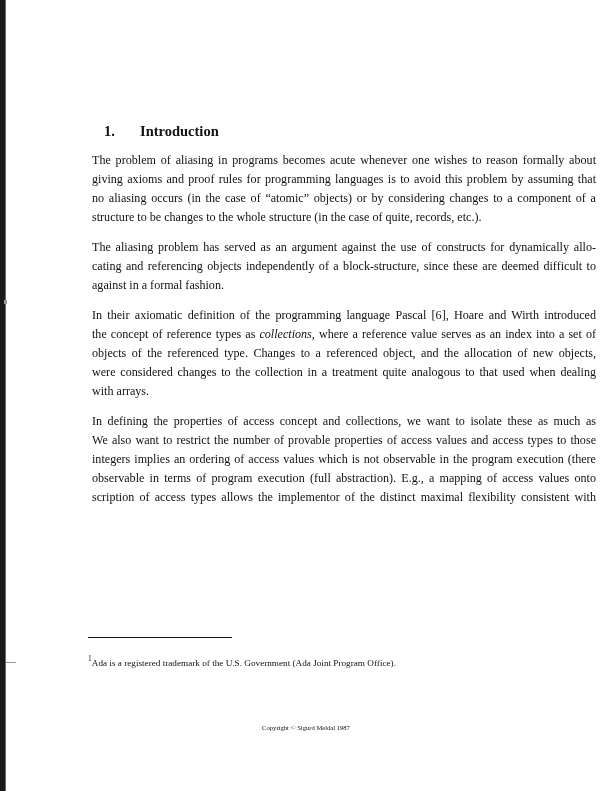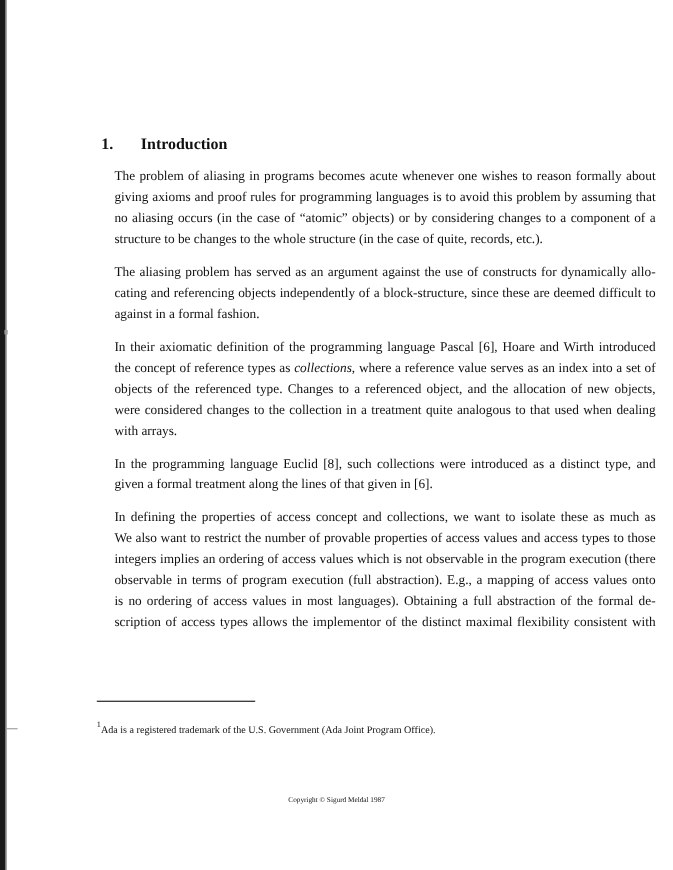--- a/index.html
+++ b/index.html
@@ -39,40 +39,40 @@
     }
     .page {
       position: absolute;
       left: 88px;
       top: 0;
       width: 508px;
     }
     .section-heading {
       position: absolute;
       top: 123px;
-      left: 4px;
+      left: 16px;
       font-weight: bold;
       font-size: 14.5px;
       white-space: nowrap;
     }
     .section-heading .num {
       display: inline-block;
       width: 36px;
     }
     .body-text {
       position: absolute;
       left: 0;
       top: 151px;
       width: 508px;
       font-size: 12.1px;
       line-height: 19px;
       text-align: justify;
     }
     .body-text p {
-      margin: 0 0 11px 16px;
+      margin: 0 0 11px 4px;
     }
     .body-text p:last-child {
       margin-bottom: 0;
     }
     .body-text .line {
       display: block;
       text-align: justify;
       text-align-last: justify;
       white-space: nowrap;
     }
@@ -138,32 +138,27 @@
     </p>
 
     <p>
       <span class="line">In their axiomatic definition of the programming language Pascal [6], Hoare and Wirth introduced</span>
       <span class="line"><span>the concept of reference types as </span><em>collections</em><span>, where a reference value serves as an index into a set of</span></span>
       <span class="line">objects of the referenced type. Changes to a referenced object, and the allocation of new objects,</span>
       <span class="line">were considered changes to the collection in a treatment quite analogous to that used when dealing</span>
       <span class="line last">with arrays.</span>
     </p>
 
-    <p>
-      <span class="line">In the programming language Euclid [8], such collections were introduced as a distinct type, and</span>
-      <span class="line last">given a formal treatment along the lines of that given in [6].</span>
-    </p>
 
 
     <p>
       <span class="line">In defining the properties of access concept and collections, we want to isolate these as much as</span>
       <span class="line">We also want to restrict the number of provable properties of access values and access types to those</span>
       <span class="line">integers implies an ordering of access values which is not observable in the program execution (there</span>
       <span class="line">observable in terms of program execution (full abstraction). E.g., a mapping of access values onto</span>
-      <span class="line">is no ordering of access values in most languages). Obtaining a full abstraction of the formal de-</span>
       <span class="line">scription of access types allows the implementor of the distinct maximal flexibility consistent with</span>
     </p>
 
   </div>
 </div>
 
 <div class="footnote-rule"></div>
 
 <div class="footnote">
   <sup>1</sup><span>Ada is a registered trademark of the U.S. Government (Ada Joint Program Office).</span>

